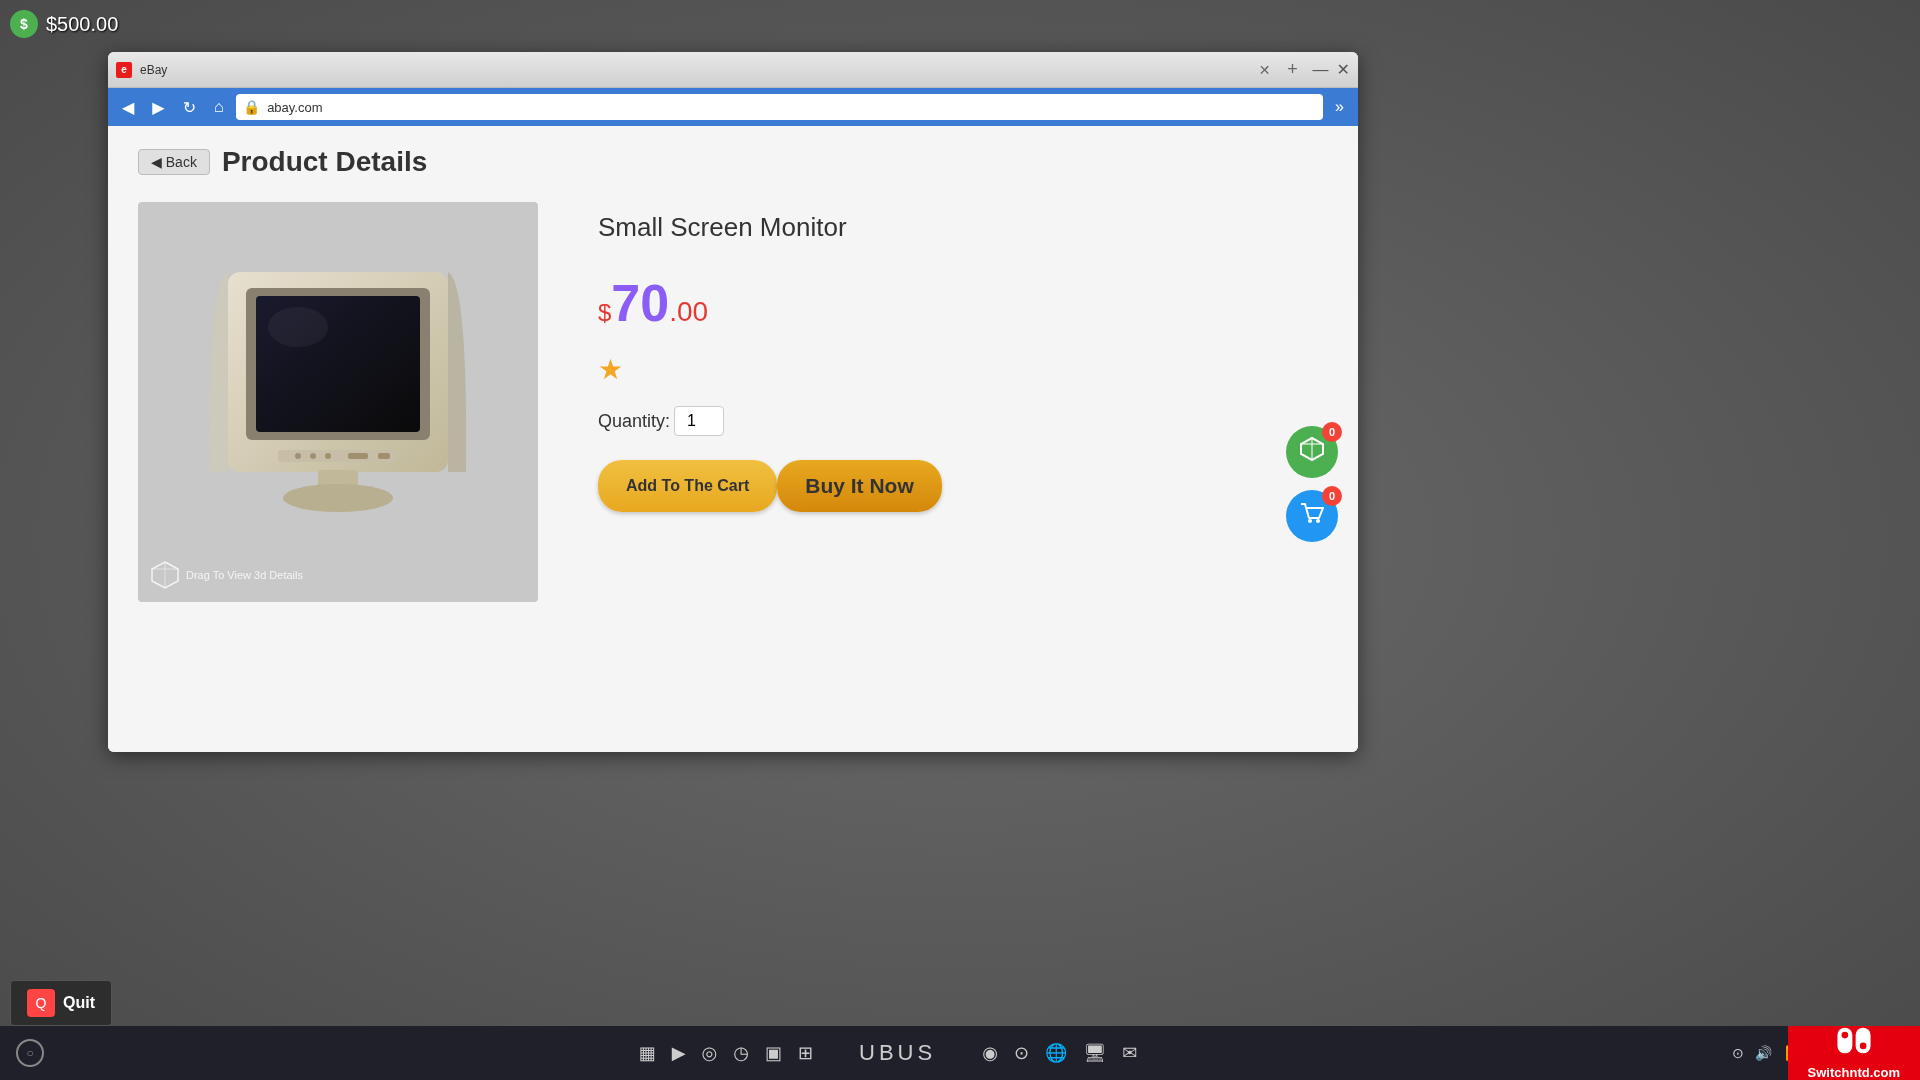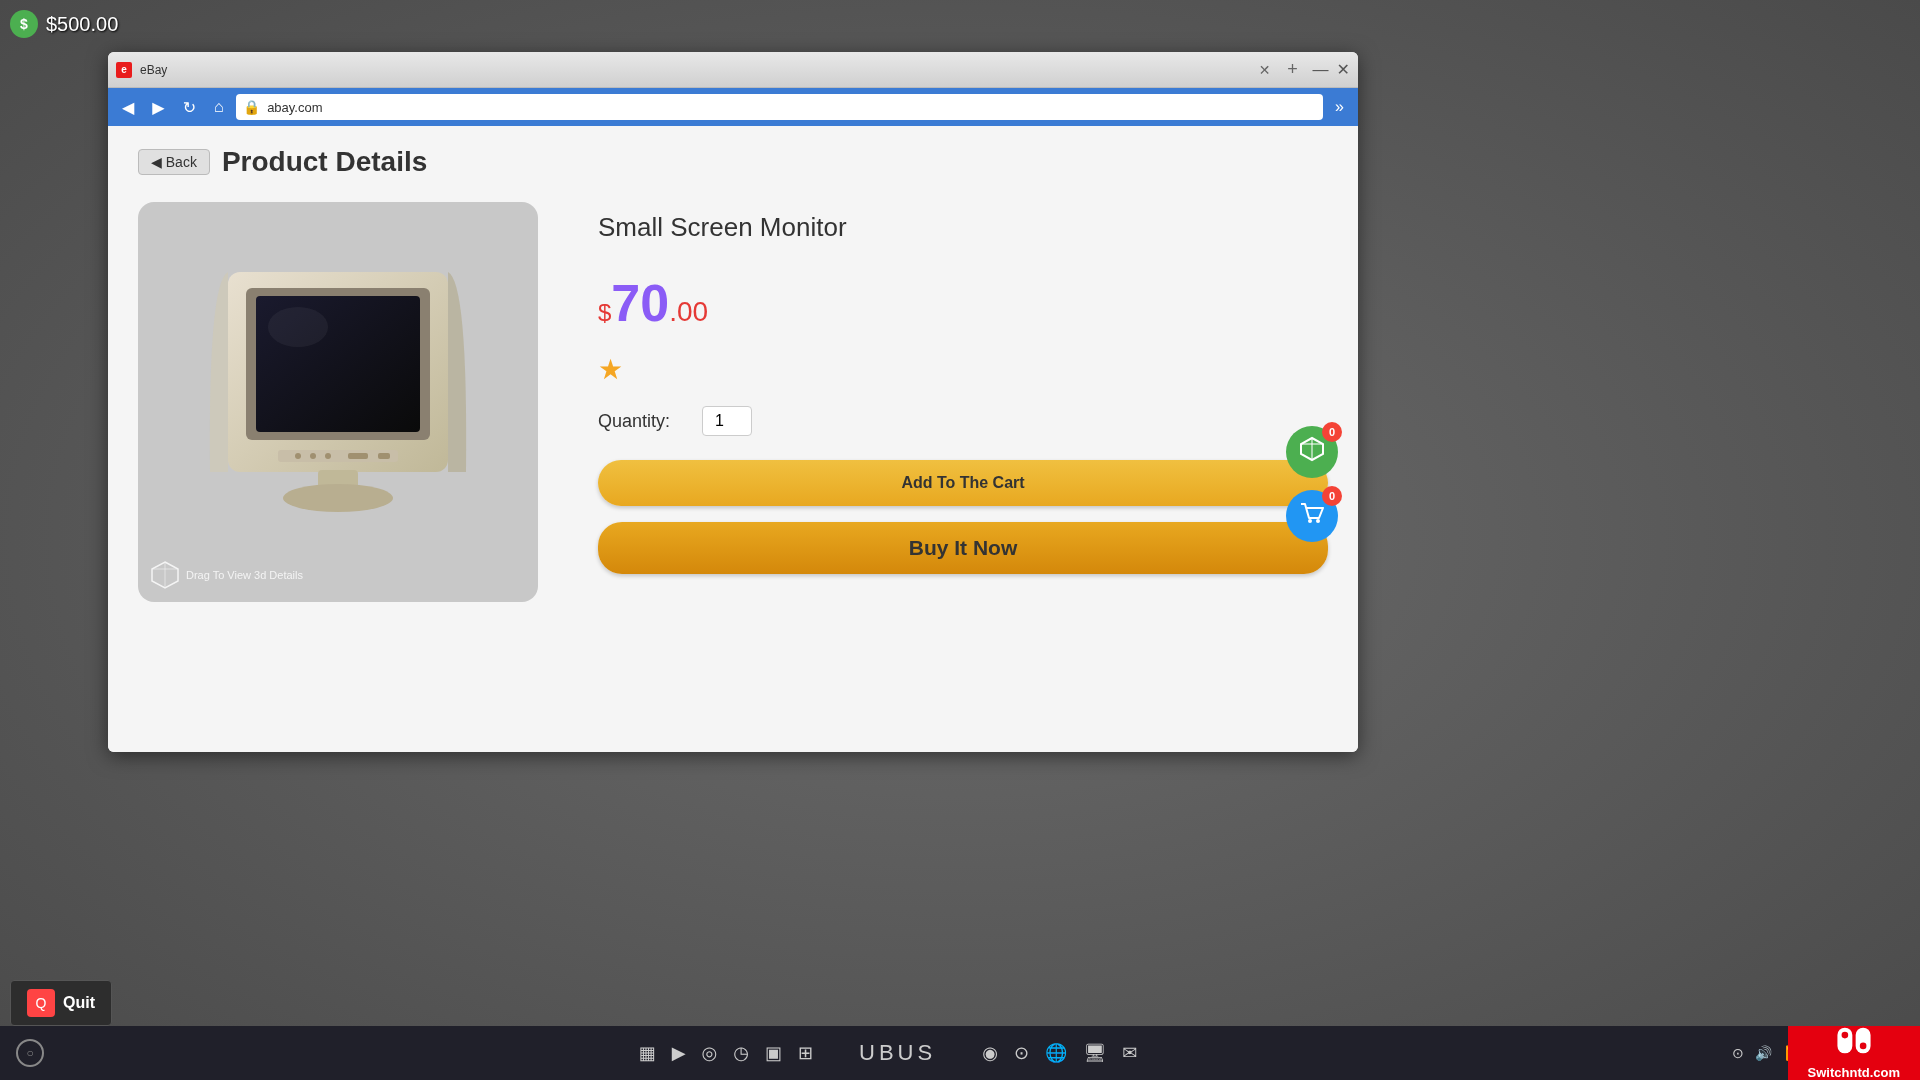--- a/index.html
+++ b/index.html
@@ -195,21 +195,21 @@
       display: flex;
       gap: 60px;
       align-items: flex-start;
     }
 
     
     .product-image-container {
       width: 400px;
       height: 400px;
       background: #c8c8c8;
-      border-radius: 16px;
+      border-radius: 4px;
       position: relative;
       display: flex;
       align-items: center;
       justify-content: center;
       flex-shrink: 0;
       overflow: hidden;
     }
     .monitor-svg {
       width: 280px;
       height: 300px;
@@ -257,40 +257,39 @@
       color: #e53935;
     }
     .star-rating {
       font-size: 28px;
       color: #f5a623;
       margin-bottom: 20px;
     }
     .quantity-section {
       display: flex;
       align-items: center;
-      gap: 32px;
+      gap: 4px;
       margin-bottom: 24px;
     }
     .quantity-label {
       font-size: 18px;
       color: #333;
     }
     .quantity-input {
       width: 50px;
       height: 30px;
       border: 1px solid #ccc;
       border-radius: 4px;
       text-align: center;
       font-size: 16px;
       background: white;
     }
     .action-buttons {
       display: flex;
-      gap: 16px;
-      flex-direction: column;
+      gap: 0;
     }
     .add-cart-btn {
       background: linear-gradient(to bottom, #f0c040, #e8a820);
       border: none;
       border-radius: 24px;
       padding: 14px 28px;
       font-size: 16px;
       font-weight: bold;
       color: #333;
       cursor: pointer;

